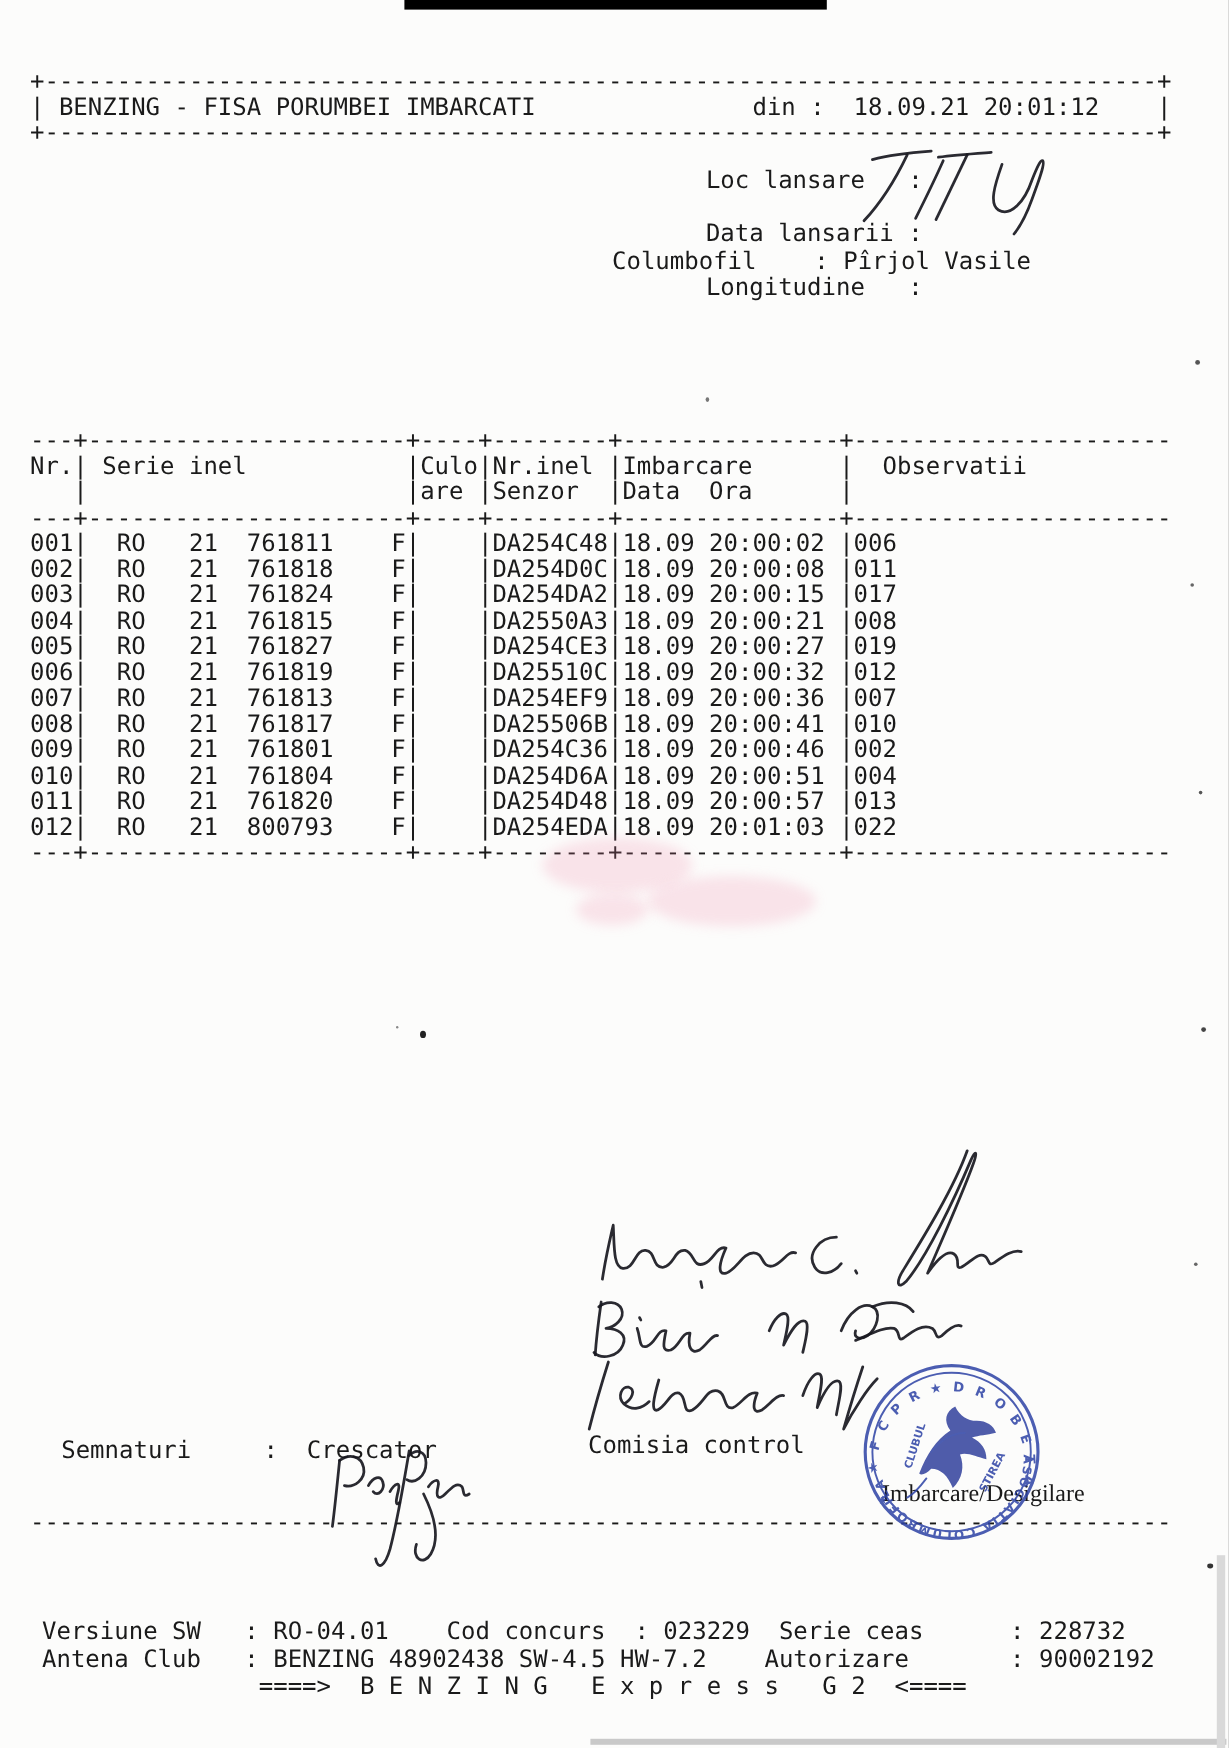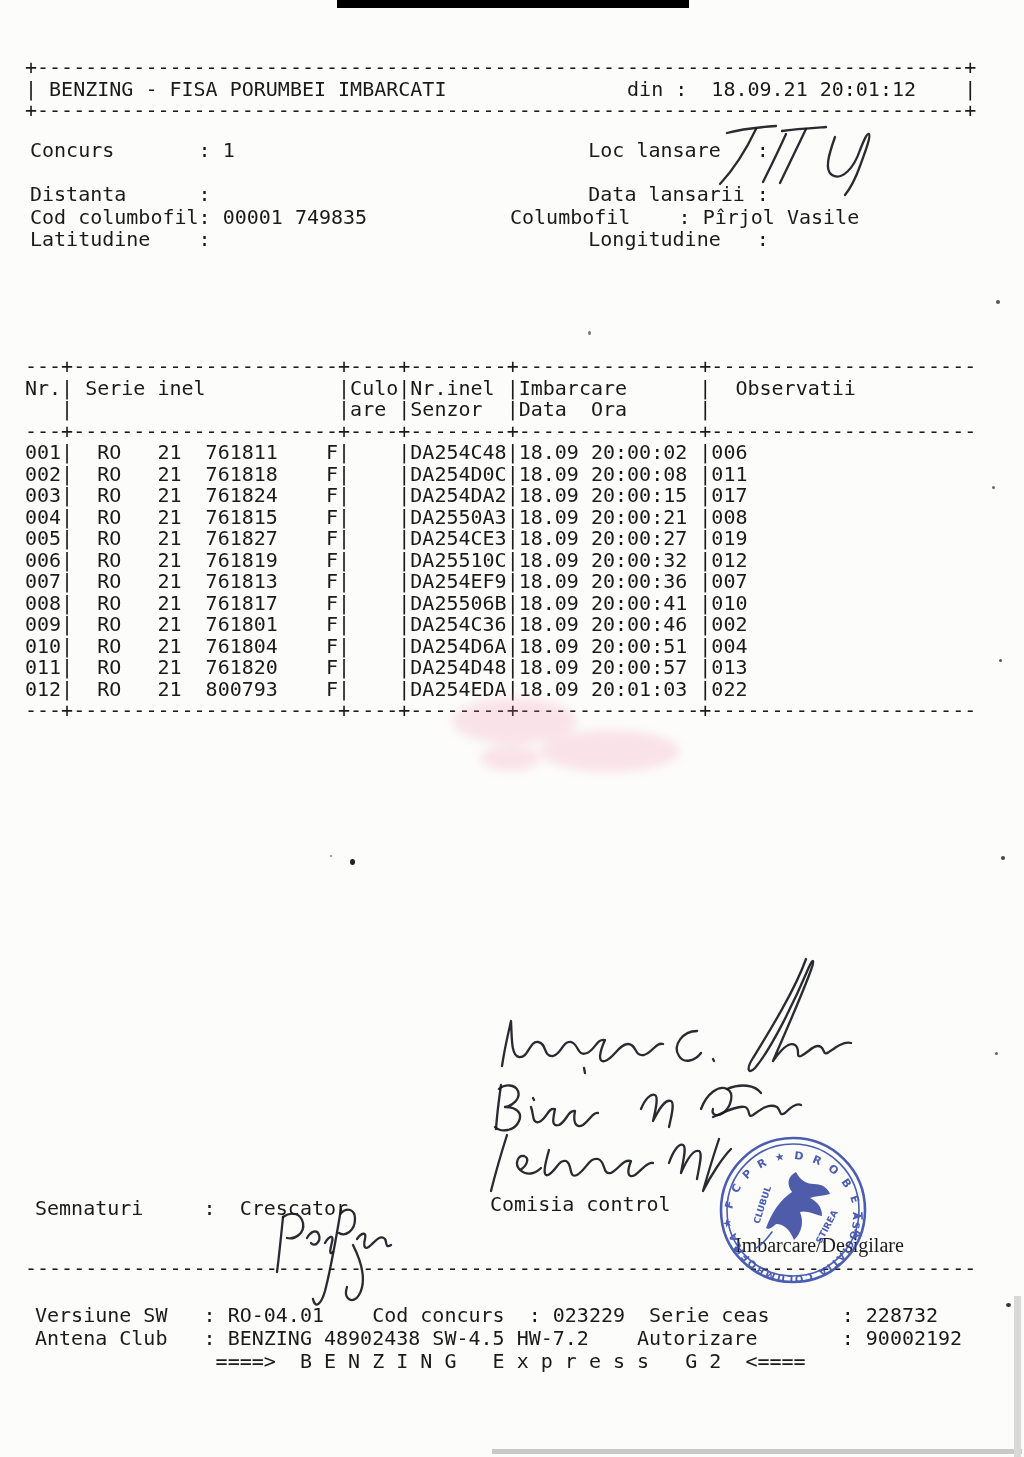--- a/index.html
+++ b/index.html
@@ -27,25 +27,20 @@
 <div class="page">
 
   <div class="edge" style="left:337px;top:0;width:352px;height:8px;"></div>
   <div class="edge" style="left:492px;top:1449px;width:530px;height:5px;background:#c9c9c9;"></div>
   <div class="edge" style="left:1014px;top:1296px;width:7px;height:161px;background:#d9d9d9;"></div>
 
   <pre style="left:25px;top:57px;">+-----------------------------------------------------------------------------+
 | BENZING - FISA PORUMBEI IMBARCATI               din :  18.09.21 20:01:12    |
 +-----------------------------------------------------------------------------+</pre>
 
-  <pre style="left:30px;top:139px;line-height:22.2px;">Concurs       : 1
-
-Distanta      : 
-Cod columbofil: 00001 749835
-Latitudine    : </pre>
   <pre style="left:510px;top:139px;line-height:22.2px;text-align:center;">Loc lansare   : 
 
 Data lansarii : 
 Columbofil    : Pîrjol Vasile
 Longitudine   : </pre>
 
 
   <pre style="left:25px;top:356px;">---+----------------------+----+--------+---------------+----------------------
 Nr.| Serie inel           |Culo|Nr.inel |Imbarcare      |  Observatii
    |                      |are |Senzor  |Data  Ora      |
@@ -61,26 +56,26 @@
 009|  RO   21  761801    F|    |DA254C36|18.09 20:00:46 |002
 010|  RO   21  761804    F|    |DA254D6A|18.09 20:00:51 |004
 011|  RO   21  761820    F|    |DA254D48|18.09 20:00:57 |013
 012|  RO   21  800793    F|    |DA254EDA|18.09 20:01:03 |022
 ---+----------------------+----+--------+---------------+----------------------</pre>
 
   <div class="smudge" style="left:452px;top:698px;width:125px;height:46px;"></div>
   <div class="smudge" style="left:540px;top:730px;width:140px;height:42px;"></div>
   <div class="smudge" style="left:480px;top:745px;width:60px;height:26px;"></div>
 
-  <pre style="left:35px;top:1198px;text-align:right;">Semnaturi     :  Crescator</pre>
+  <pre style="left:51px;top:1198px;text-align:right;">Semnaturi     :  Crescator</pre>
   <div class="mono" style="left:490px;top:1194px;text-align:right;">Comisia control</div>
   <div class="mono" style="left:735px;top:1235px;font-family:Liberation Serif, serif;">Imbarcare/Desigilare</div>
 
   <pre style="left:25px;top:1258px;">-------------------------------------------------------------------------------</pre>
-  <pre style="left:35px;top:1304px;line-height:23px;">Versiune SW   : RO-04.01    Cod concurs  : 023229  Serie ceas      : 228732
+  <pre style="left:35px;top:1348px;line-height:23px;">Versiune SW   : RO-04.01    Cod concurs  : 023229  Serie ceas      : 228732
 Antena Club   : BENZING 48902438 SW-4.5 HW-7.2    Autorizare       : 90002192
                ====&gt;  B E N Z I N G   E x p r e s s   G 2  &lt;====</pre>
 
   <span class="speck" style="left:350px;top:859px;width:5px;height:6px;background:#222;"></span>
   <span class="speck" style="left:996px;top:300px;width:4px;height:4px;background:#555;"></span>
   <span class="speck" style="left:992px;top:486px;width:3px;height:3px;background:#666;"></span>
   <span class="speck" style="left:999px;top:659px;width:3px;height:3px;background:#555;"></span>
   <span class="speck" style="left:1001px;top:856px;width:4px;height:4px;background:#444;"></span>
   <span class="speck" style="left:995px;top:1052px;width:3px;height:3px;background:#666;"></span>
   <span class="speck" style="left:1006px;top:1303px;width:5px;height:4px;background:#333;"></span>

